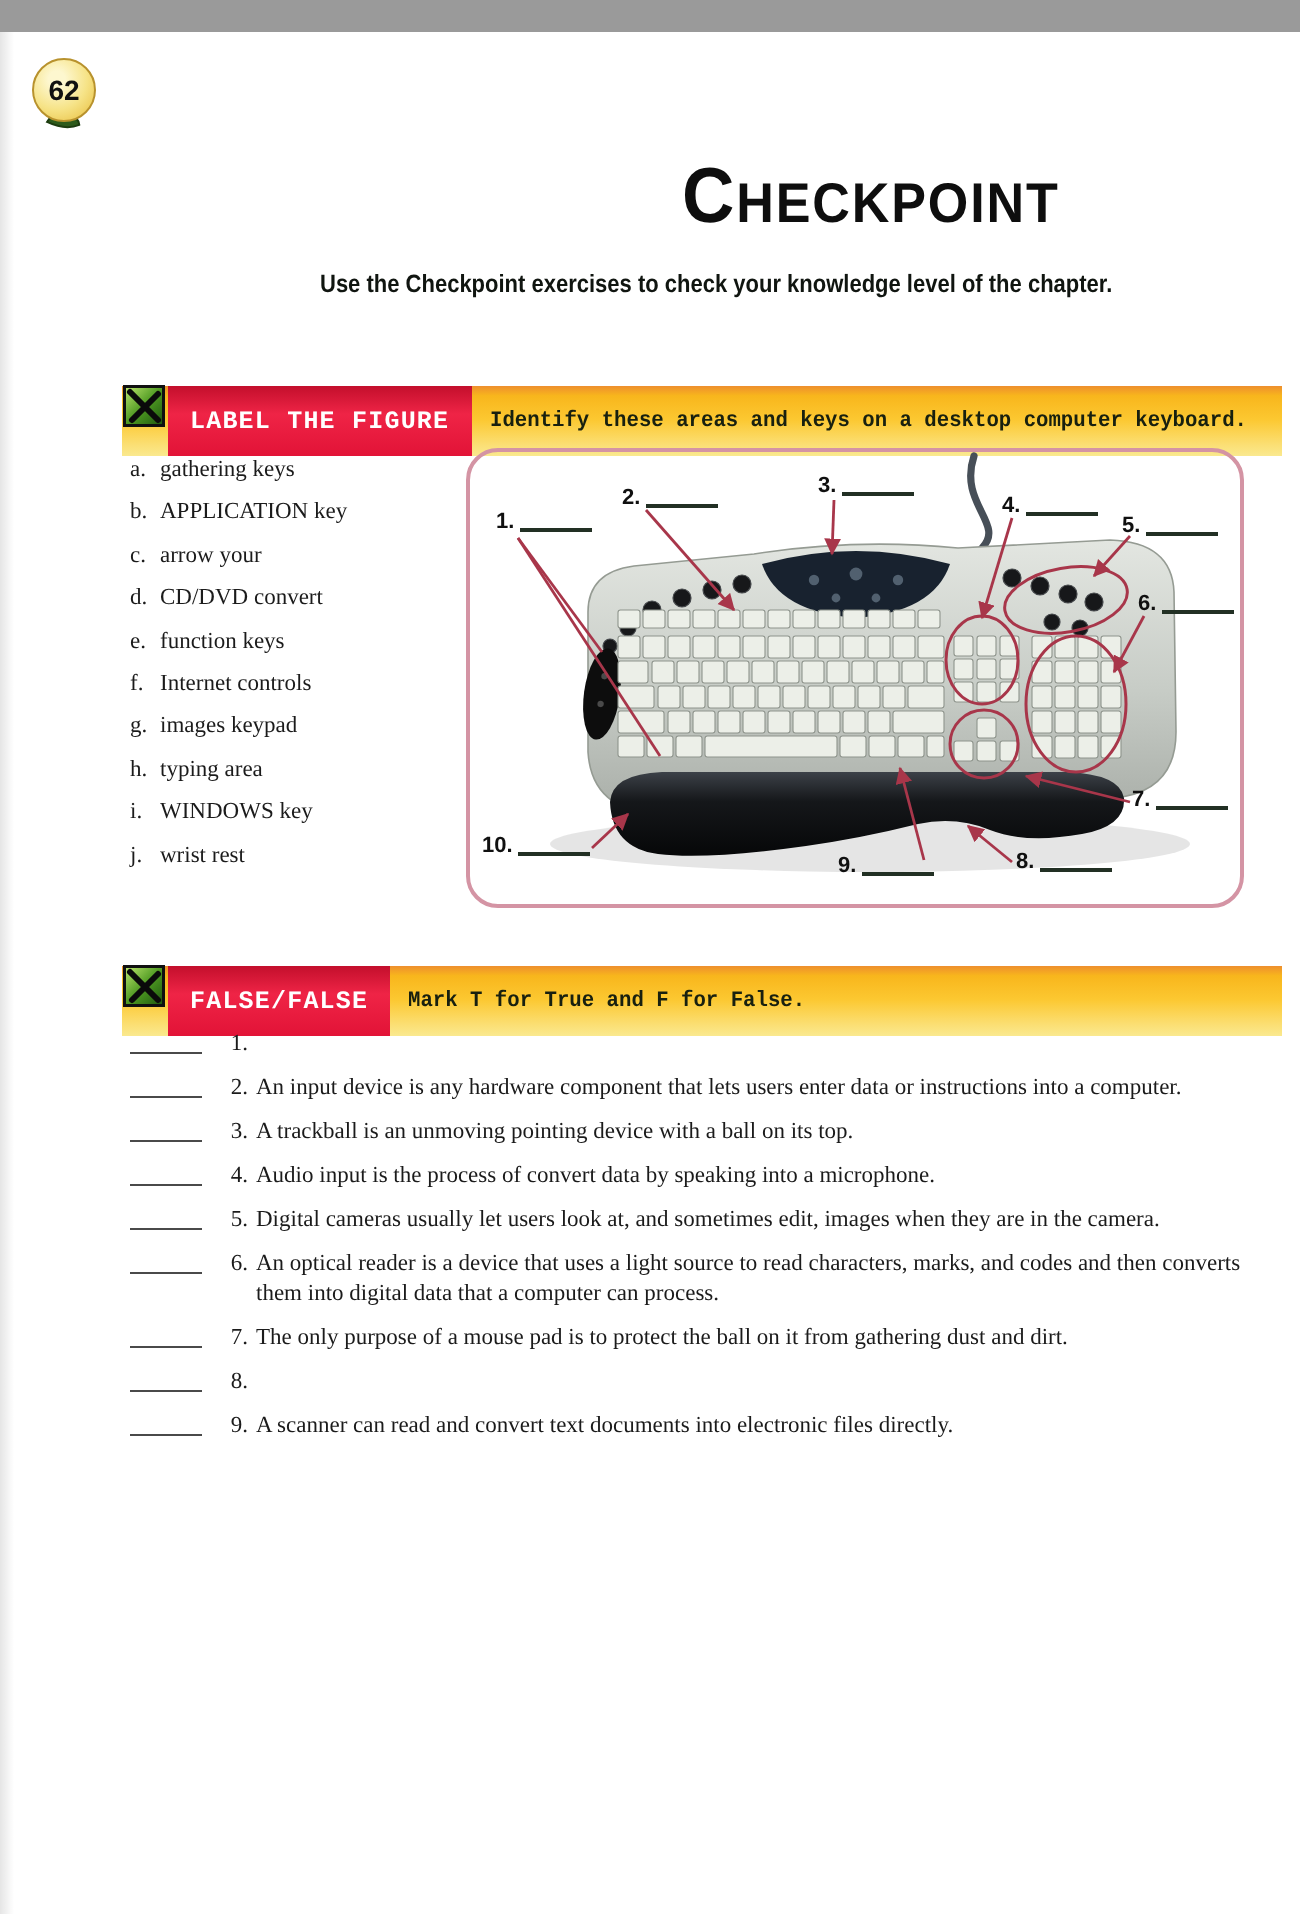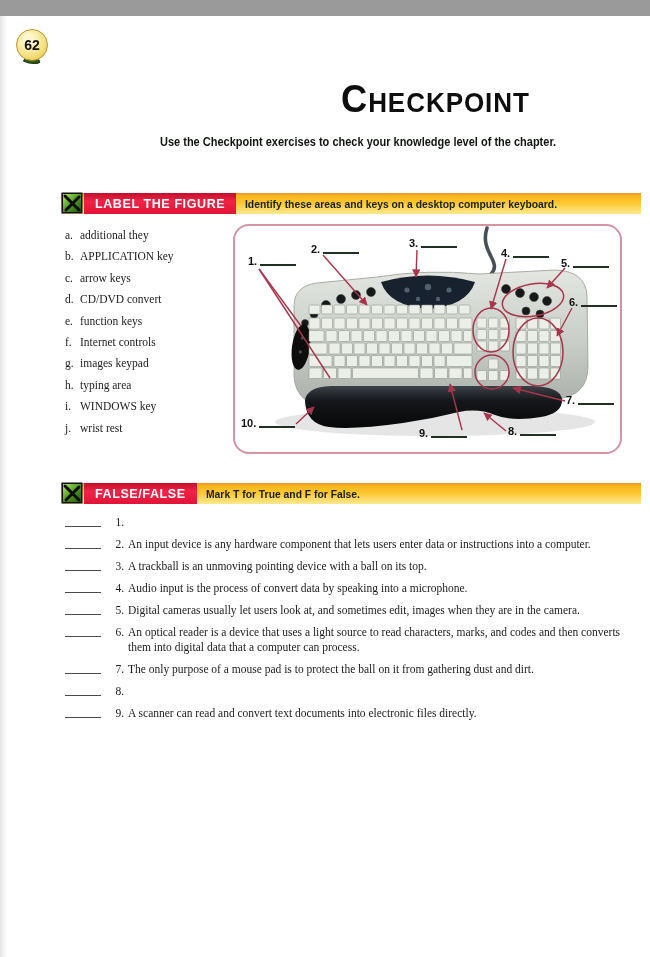--- a/index.html
+++ b/index.html
@@ -19,23 +19,23 @@
   .title{position:absolute;left:341px;top:63px;font-family:"Liberation Sans",sans-serif;
          font-weight:700;color:#0e0e0e;white-space:nowrap;transform:scaleX(.93);transform-origin:left top;
          letter-spacing:1px;line-height:1;}
   .title .big{font-size:39px;}
   .title .rest{font-size:28px;}
   .subtitle{position:absolute;left:160px;top:119px;font-family:"Liberation Sans",sans-serif;
          font-weight:700;font-size:12.5px;color:#101510;white-space:nowrap;
          transform:scaleX(.88);transform-origin:left top;}
 
   
-  .banner{position:absolute;left:61px;width:580px;height:21px;display:flex;align-items:stretch;
+  .banner{position:absolute;left:61px;width:580px;height:35px;display:flex;align-items:stretch;
           background:linear-gradient(180deg,#ee8f2e 0%,#f8b61c 14%,#fcc831 48%,#fbdf74 84%,#fae98f 100%);
-          font-family:Liberation Sans, sans-serif;}
+          font-family:Liberation Mono, monospace;}
   .banner .sicon{position:absolute;left:0;top:-1px;width:22px;height:22px;}
   .banner .red{margin-left:23px;display:flex;align-items:center;padding:0 11px;
           background:linear-gradient(180deg,#c30f2c 0%,#ef2446 40%,#e21337 100%);
           color:#fff;font-weight:700;font-size:12.5px;letter-spacing:.6px;white-space:nowrap;}
   .banner .instr{display:flex;align-items:center;margin-left:9px;font-weight:700;font-size:11px;
           color:#18200f;white-space:nowrap;transform:scaleX(.94);transform-origin:left center;}
 
   
   .options{position:absolute;left:65px;top:209px;font-size:11.5px;line-height:21.4px;}
   .opt{display:flex;}
@@ -86,29 +86,29 @@
       <rect x="2" y="2" width="18" height="18" fill="url(#gg1)"></rect>
       <path d="M4,4 L18,18 M18,5 L5,18" stroke="#0a0a0a" stroke-width="3" stroke-linecap="round"></path>
     </svg>
     <div class="red">LABEL THE FIGURE</div>
     <div class="instr">Identify these areas and keys on a desktop computer keyboard.</div>
   </div>
 
   <div class="options">
     <div class="opt">
         <span class="letter">a.</span>
-        <span>additional they</span>
+        <span>gathering keys</span>
       </div>
     <div class="opt">
         <span class="letter">b.</span>
         <span>APPLICATION key</span>
       </div>
     <div class="opt">
         <span class="letter">c.</span>
-        <span>arrow keys</span>
+        <span>arrow your</span>
       </div>
     <div class="opt">
         <span class="letter">d.</span>
         <span>CD/DVD convert</span>
       </div>
     <div class="opt">
         <span class="letter">e.</span>
         <span>function keys</span>
       </div>
     <div class="opt">

